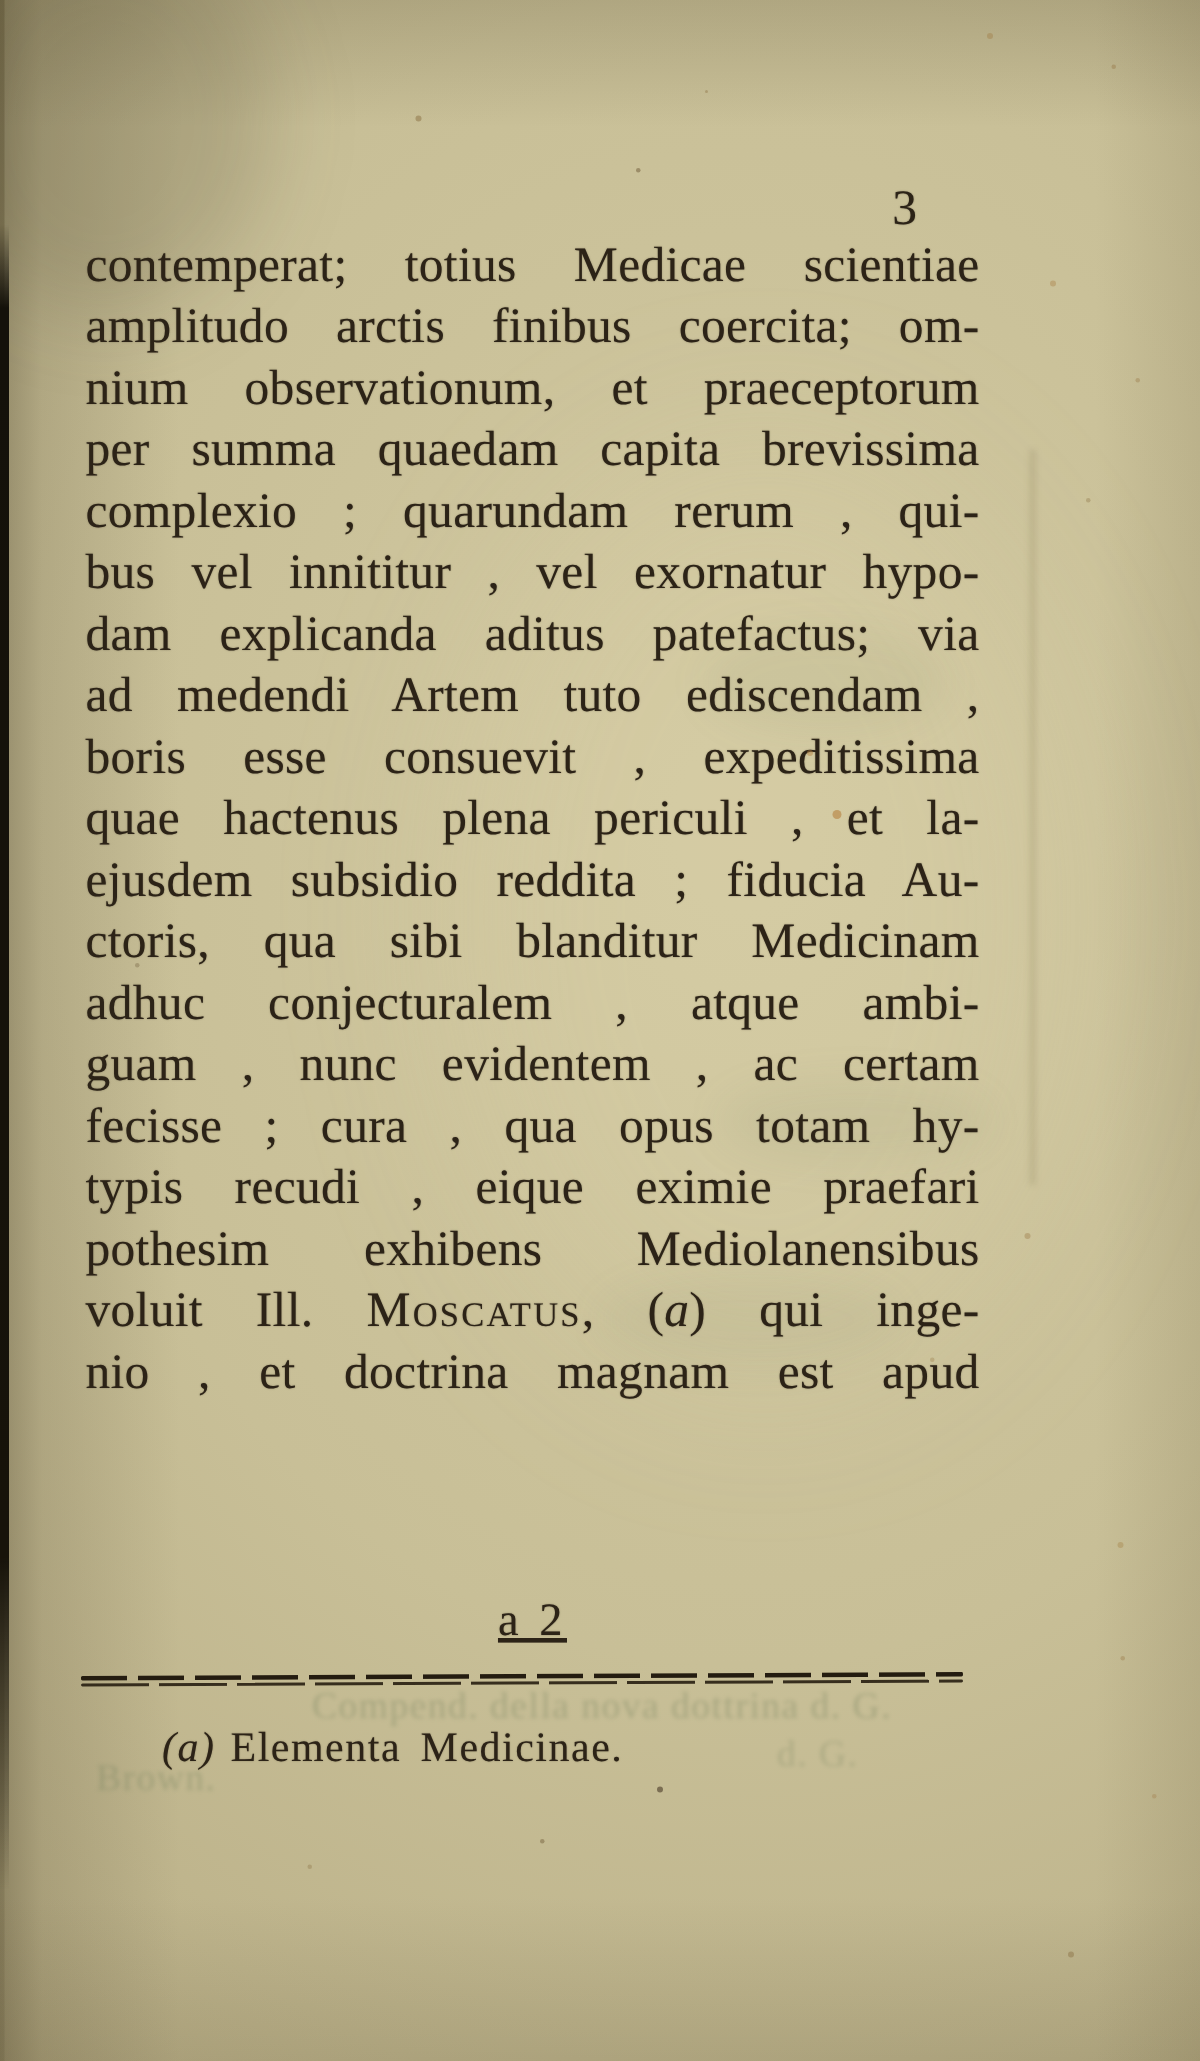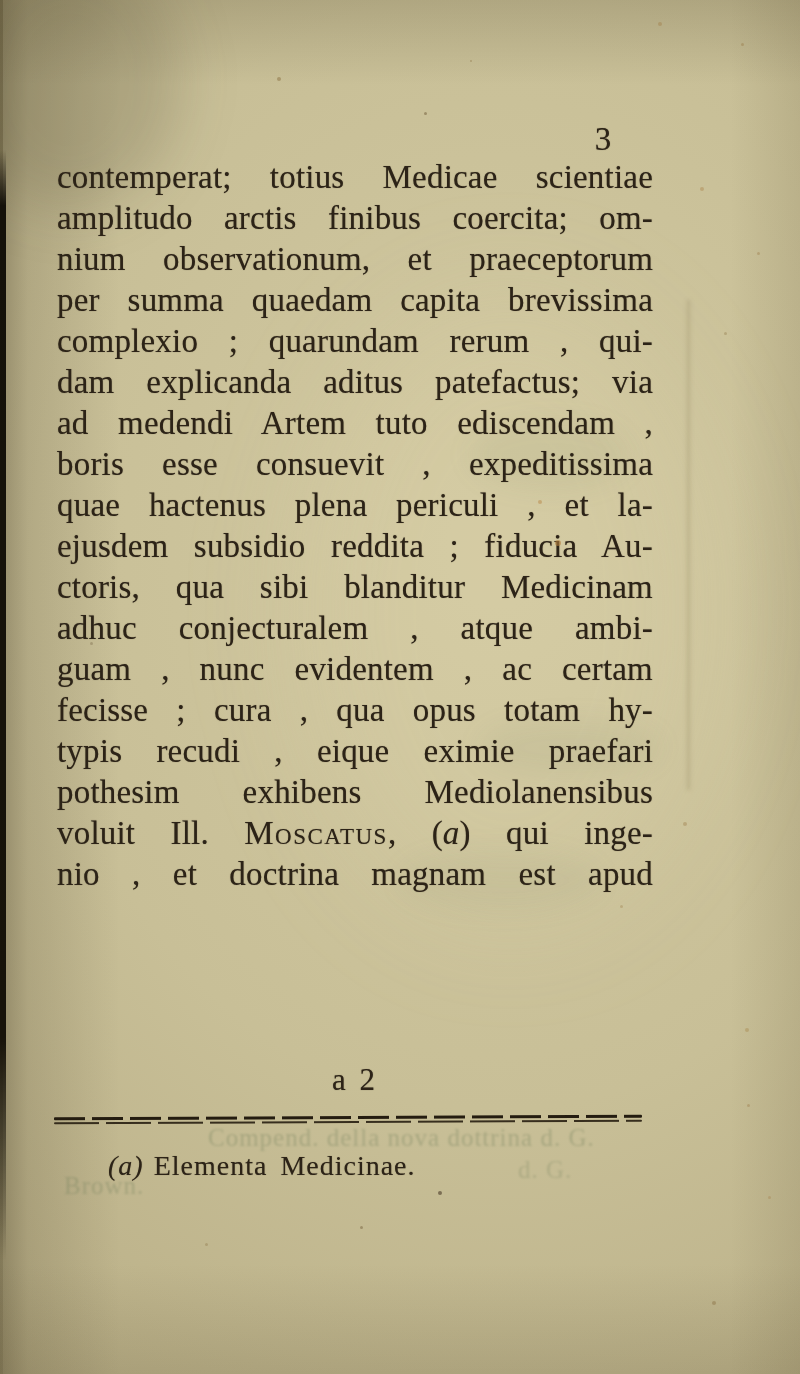--- a/index.html
+++ b/index.html
@@ -53,20 +53,21 @@
     white-space:normal;
     font-family:Liberation Serif, serif;
   }
   .sc{font-variant:small-caps;letter-spacing:1.5px;}
   .it{font-style:italic;}
   
   .sig{
     position:absolute;left:57px;top:1062px;width:596px;text-align:center;
     font-size:31px;color:#2c2317;letter-spacing:3px;
     text-shadow:0 0 1px rgba(44,35,23,0.5);
+    text-decoration:underline;
   }
   
   .rule{position:absolute;left:54px;top:1116px;width:588px;height:9px;transform:rotate(-0.25deg);}
   .rl{position:absolute;left:0;right:0;border-radius:1px;}
   .r1{top:0;height:2.8px;
     background:repeating-linear-gradient(90deg,#241c10 0px,#241c10 31px,rgba(36,28,16,0) 31px,rgba(36,28,16,0) 38px);}
   .r2{top:5px;height:2.3px;opacity:0.92;
     background:repeating-linear-gradient(90deg,#2a2113 0px,#2a2113 45px,rgba(36,28,16,0) 45px,rgba(36,28,16,0) 52px);}
   
   .ghost{
@@ -106,20 +107,21 @@
   <div class="edge-strip"></div>
 
   <div class="pagenum">3</div>
 
   <div class="text-block">
       <div class="tline">contemperat; totius Medicae scientiae</div>
       <div class="tline">amplitudo arctis finibus coercita; om-</div>
       <div class="tline">nium observationum, et praeceptorum</div>
       <div class="tline">per summa quaedam capita brevissima</div>
       <div class="tline">complexio ; quarundam rerum , qui-</div>
+      <div class="tline">bus vel innititur , vel exornatur hypo-</div>
       <div class="tline">dam explicanda aditus patefactus; via</div>
       <div class="tline">ad medendi Artem tuto ediscendam ,</div>
       <div class="tline">boris esse consuevit , expeditissima</div>
       <div class="tline">quae hactenus plena periculi , et la-</div>
       <div class="tline">ejusdem subsidio reddita ; fiducia Au-</div>
       <div class="tline">ctoris, qua sibi blanditur Medicinam</div>
       <div class="tline">adhuc conjecturalem , atque ambi-</div>
       <div class="tline">guam , nunc evidentem , ac certam</div>
       <div class="tline">fecisse ; cura , qua opus totam hy-</div>
       <div class="tline">typis recudi , eique eximie praefari</div>

